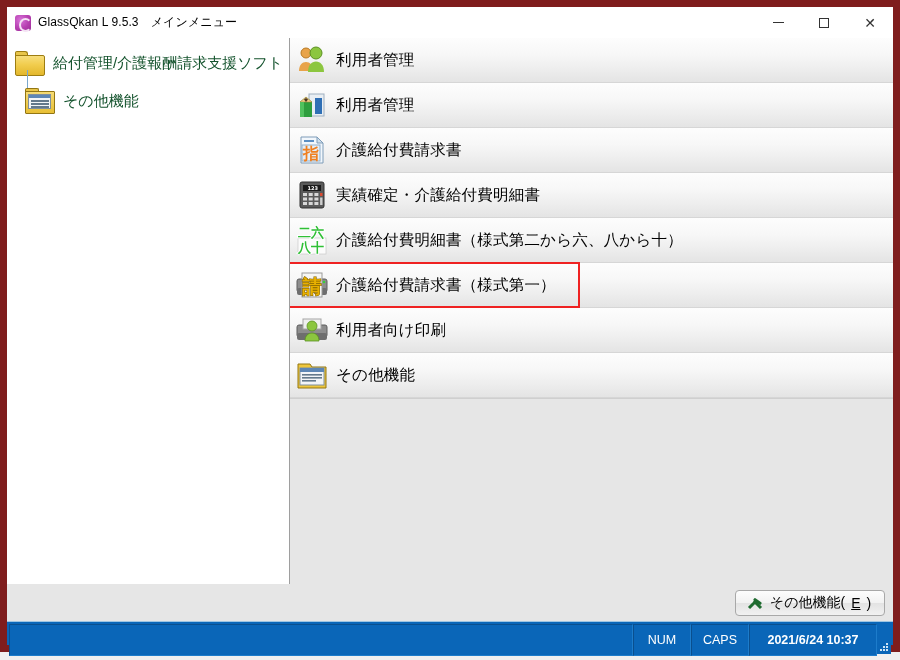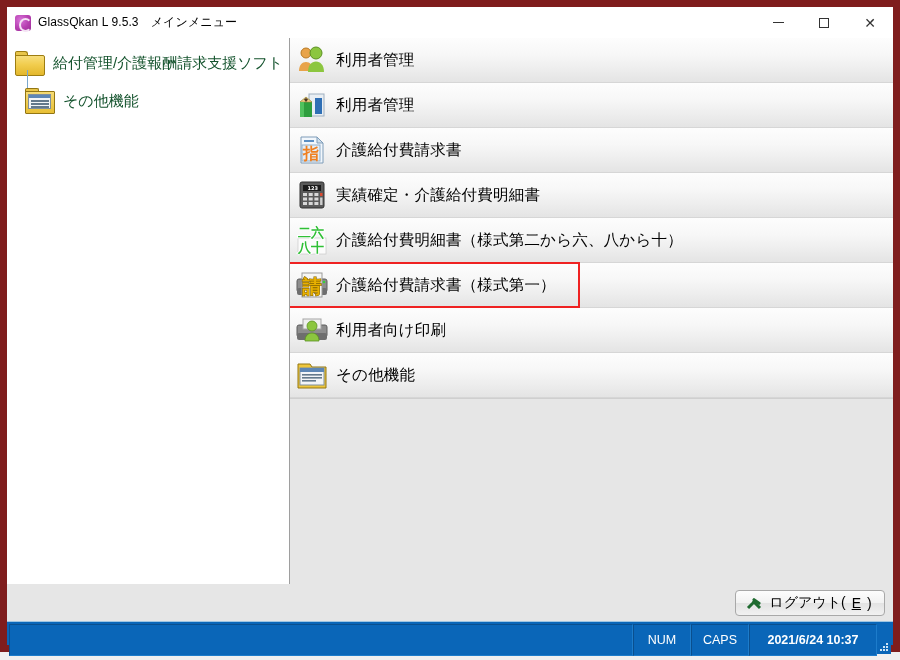--- a/index.html
+++ b/index.html
@@ -423,21 +423,21 @@
         </div>
 
       </div>
       <div id="highlight-box" style="top: 224px; height: 46px; border-color: rgb(239, 34, 34);"></div>
     </div>
   </div>
 
   <div id="bottom-bar">
     <button id="logout-btn">
       <span class="logout-arrow"></span>
-      <span>ログアウト(</span>
+      <span>その他機能(</span>
         <span class="mnem">E</span>
         <span>)</span>
     </button>
   </div>
 
   <div id="statusbar">
     <div class="sb-cell sb-flex"></div>
     <div class="sb-cell sb-num">NUM</div>
     <div class="sb-cell sb-caps">CAPS</div>
     <div class="sb-cell sb-time">2021/6/24 10:37</div>

